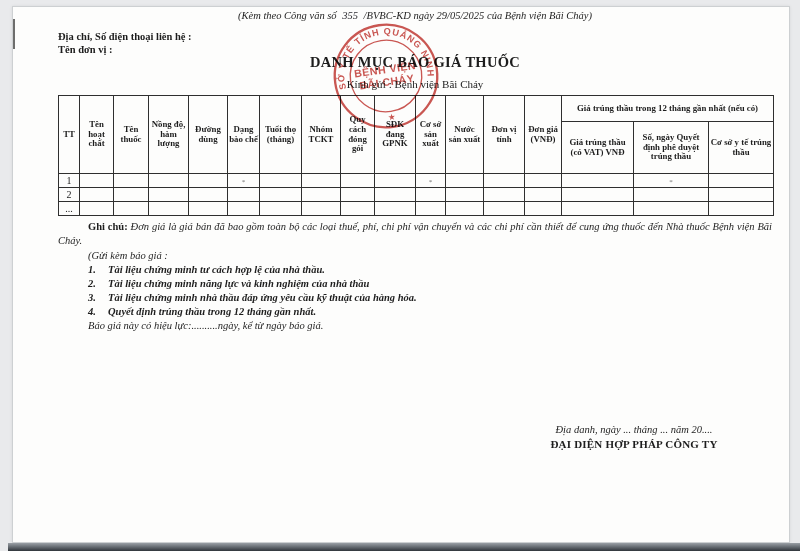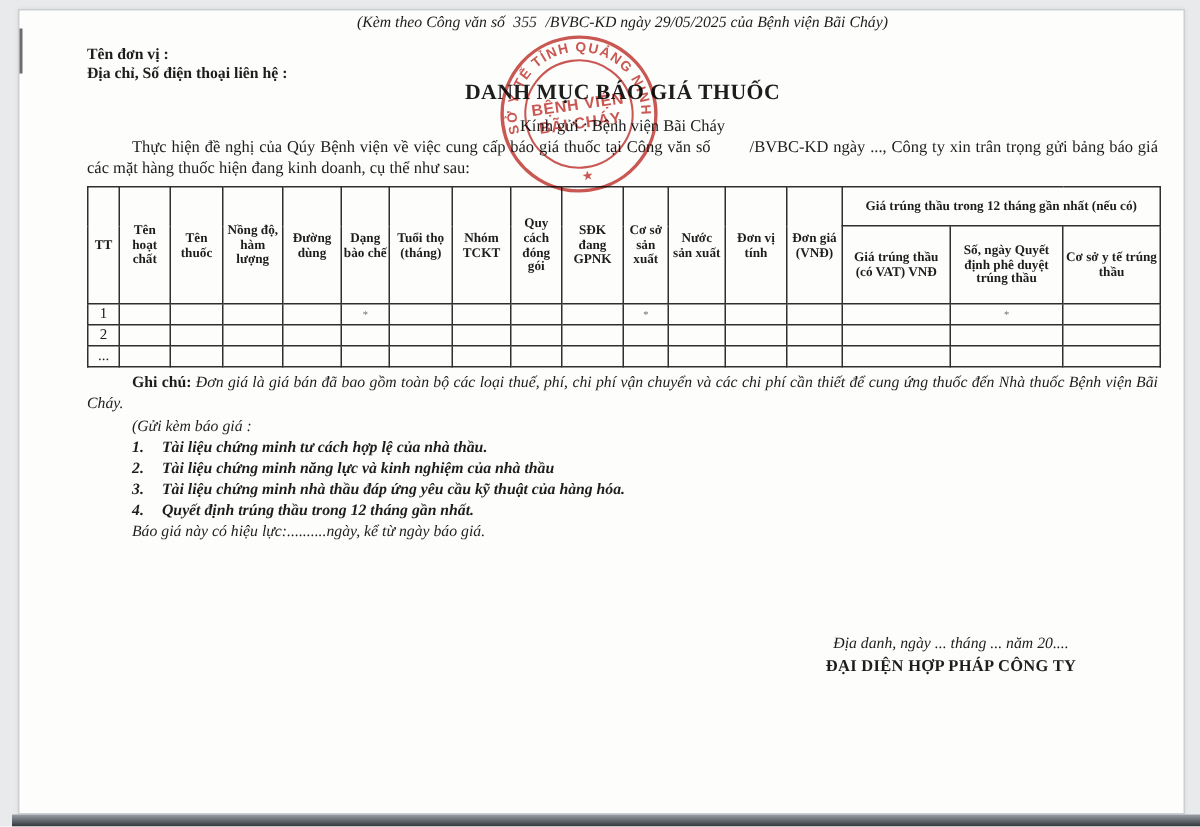--- a/index.html
+++ b/index.html
@@ -120,31 +120,28 @@
       </svg>
 
 
       <div class="appendix-sub">
         <span>(Kèm theo Công văn số</span>
         <span class="doc-number">355</span>
         <span>/BVBC-KD ngày 29/05/2025 của Bệnh viện Bãi Cháy)</span>
       </div>
 
       <div class="unit-block">
+        <div>Địa chỉ, Số điện thoại liên hệ :</div>
         <div>Tên đơn vị :</div>
-        <div>Địa chỉ, Số điện thoại liên hệ :</div>
       </div>
 
       <div class="doc-title">DANH MỤC BÁO GIÁ THUỐC</div>
 
       <div class="salutation">Kính gửi : Bệnh viện Bãi Cháy</div>
 
-      <p class="intro">
-        <span>Thực hiện đề nghị của Qúy Bệnh viện về việc cung cấp báo giá thuốc tại Công văn số</span><span class="blank-gap"></span><span>/BVBC-KD ngày ..., Công ty xin trân trọng gửi bảng báo giá các mặt hàng thuốc hiện đang kinh doanh, cụ thể như sau:</span>
-      </p>
 
       <table class="quote">
         <colgroup>
           <col style="width:21px">
             <col style="width:34px">
             <col style="width:35px">
             <col style="width:40px">
           <col style="width:39px">
             <col style="width:32px">
             <col style="width:42px">

